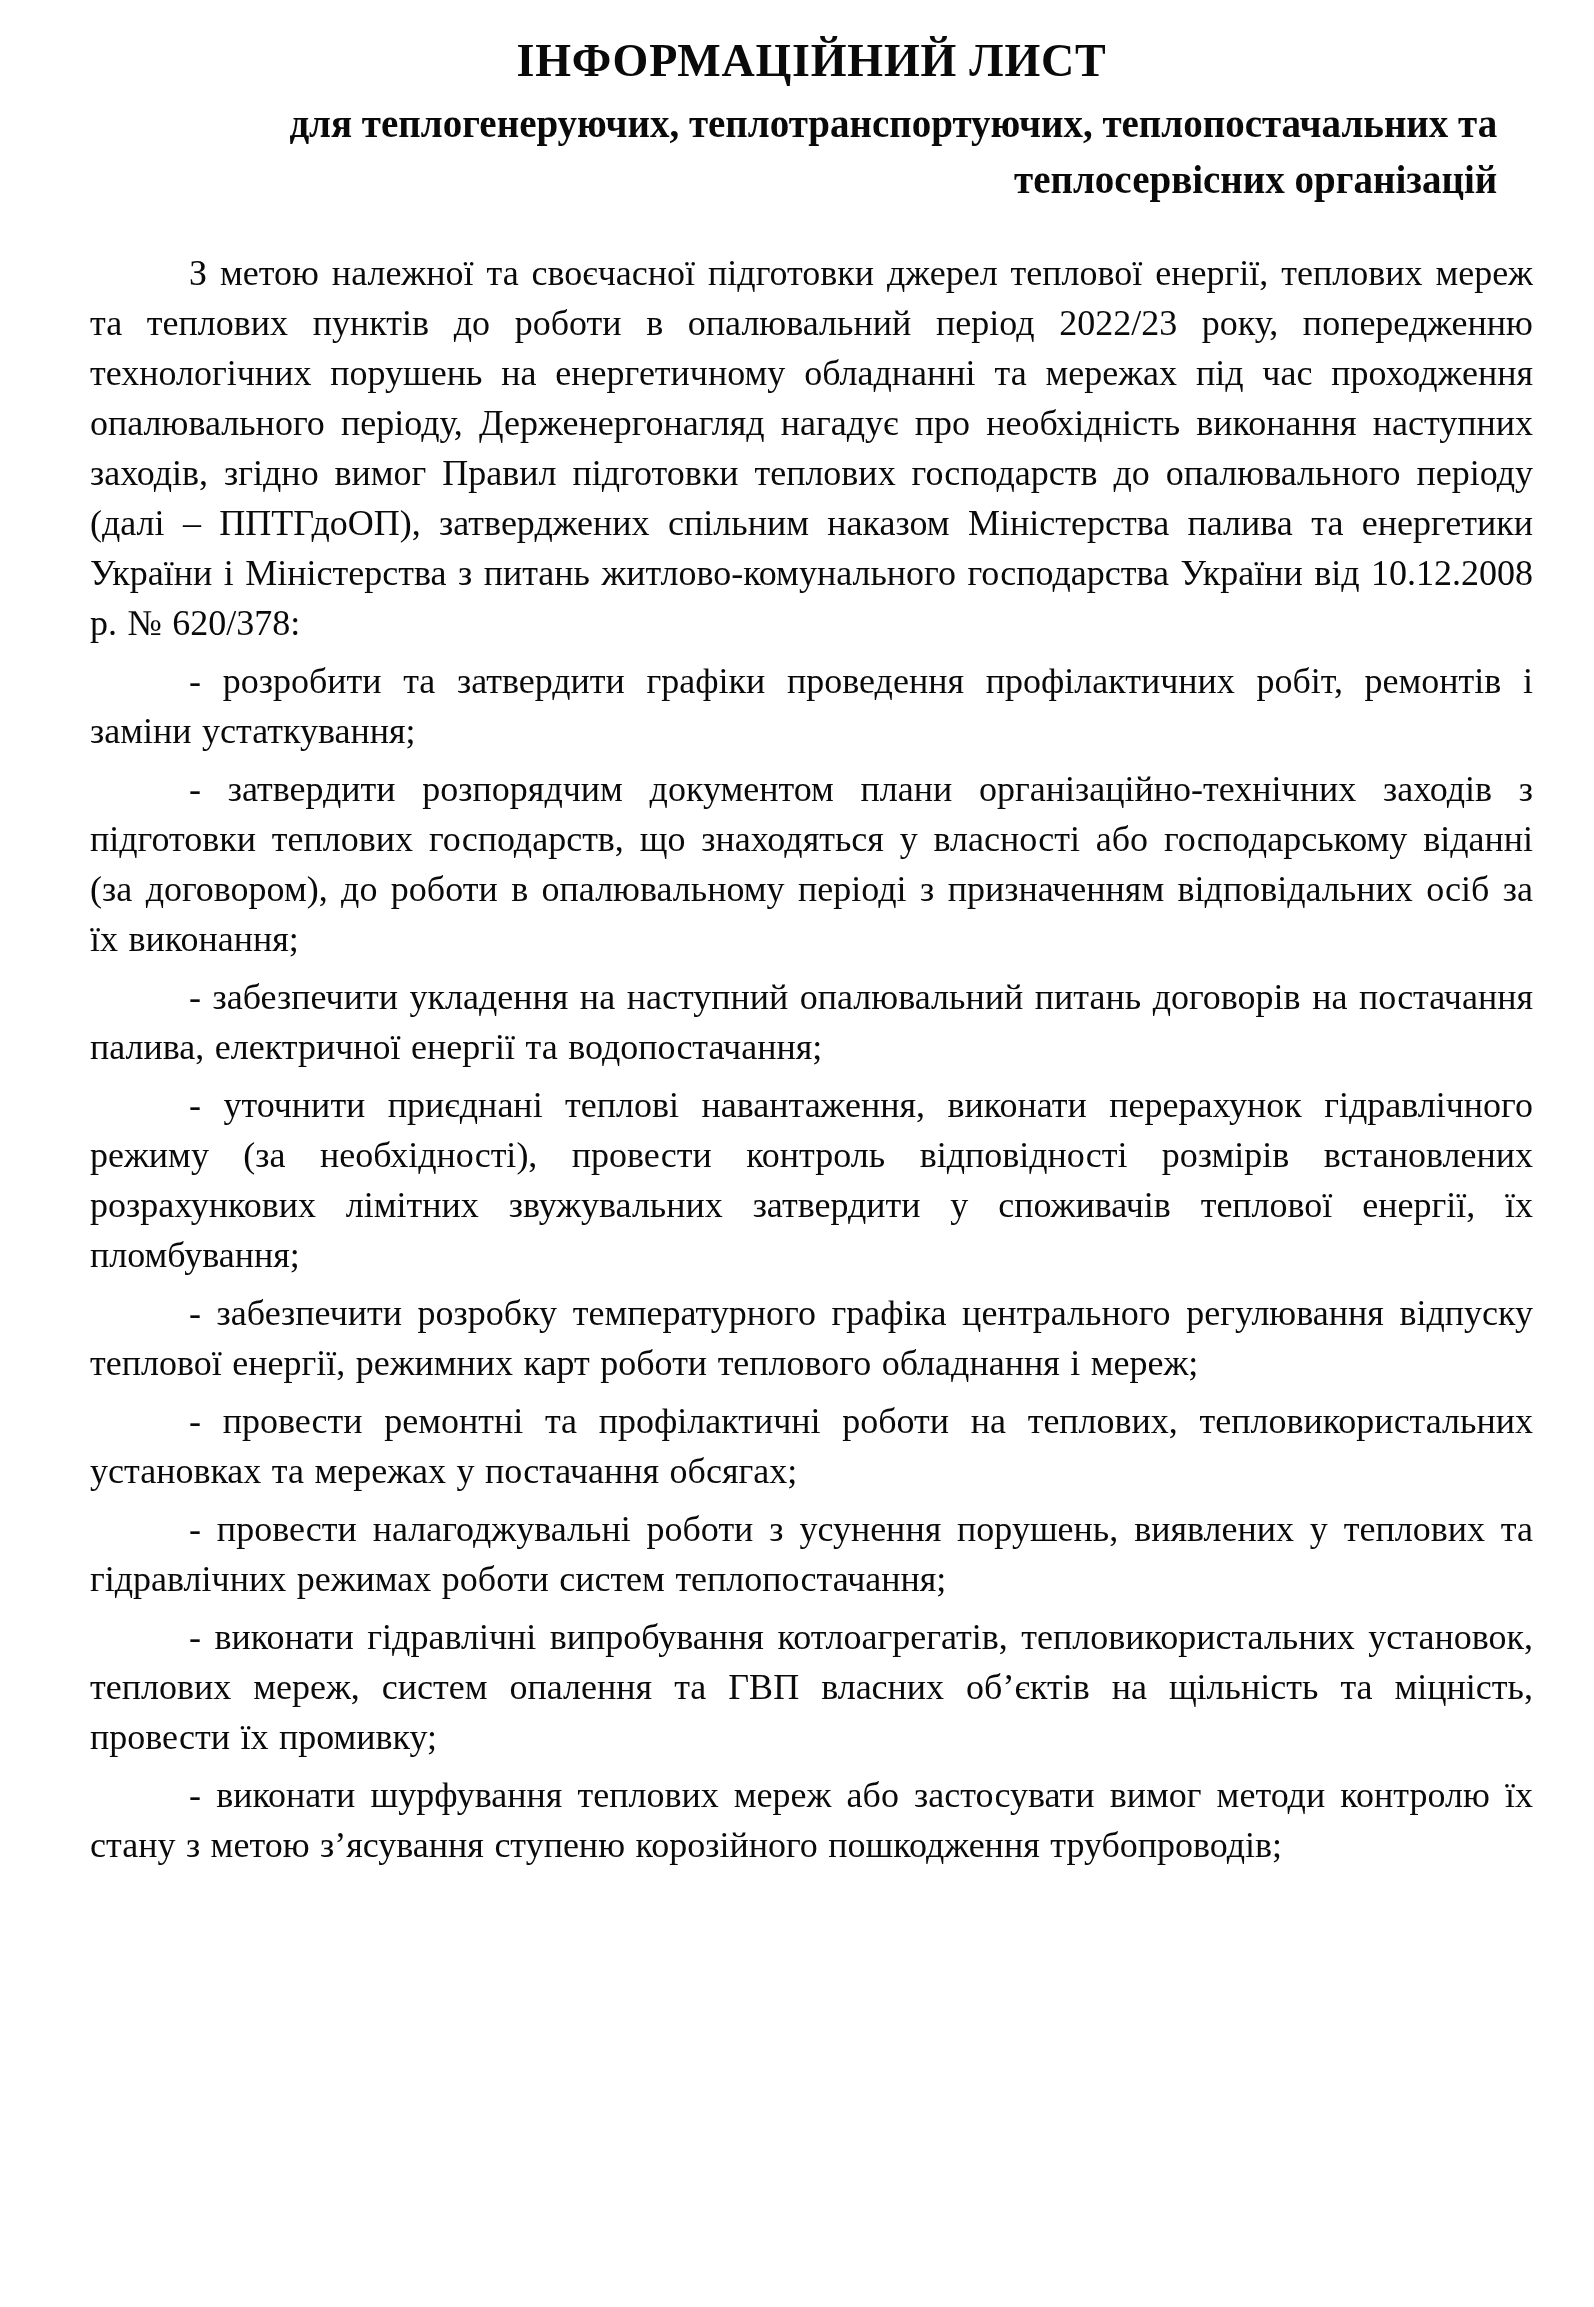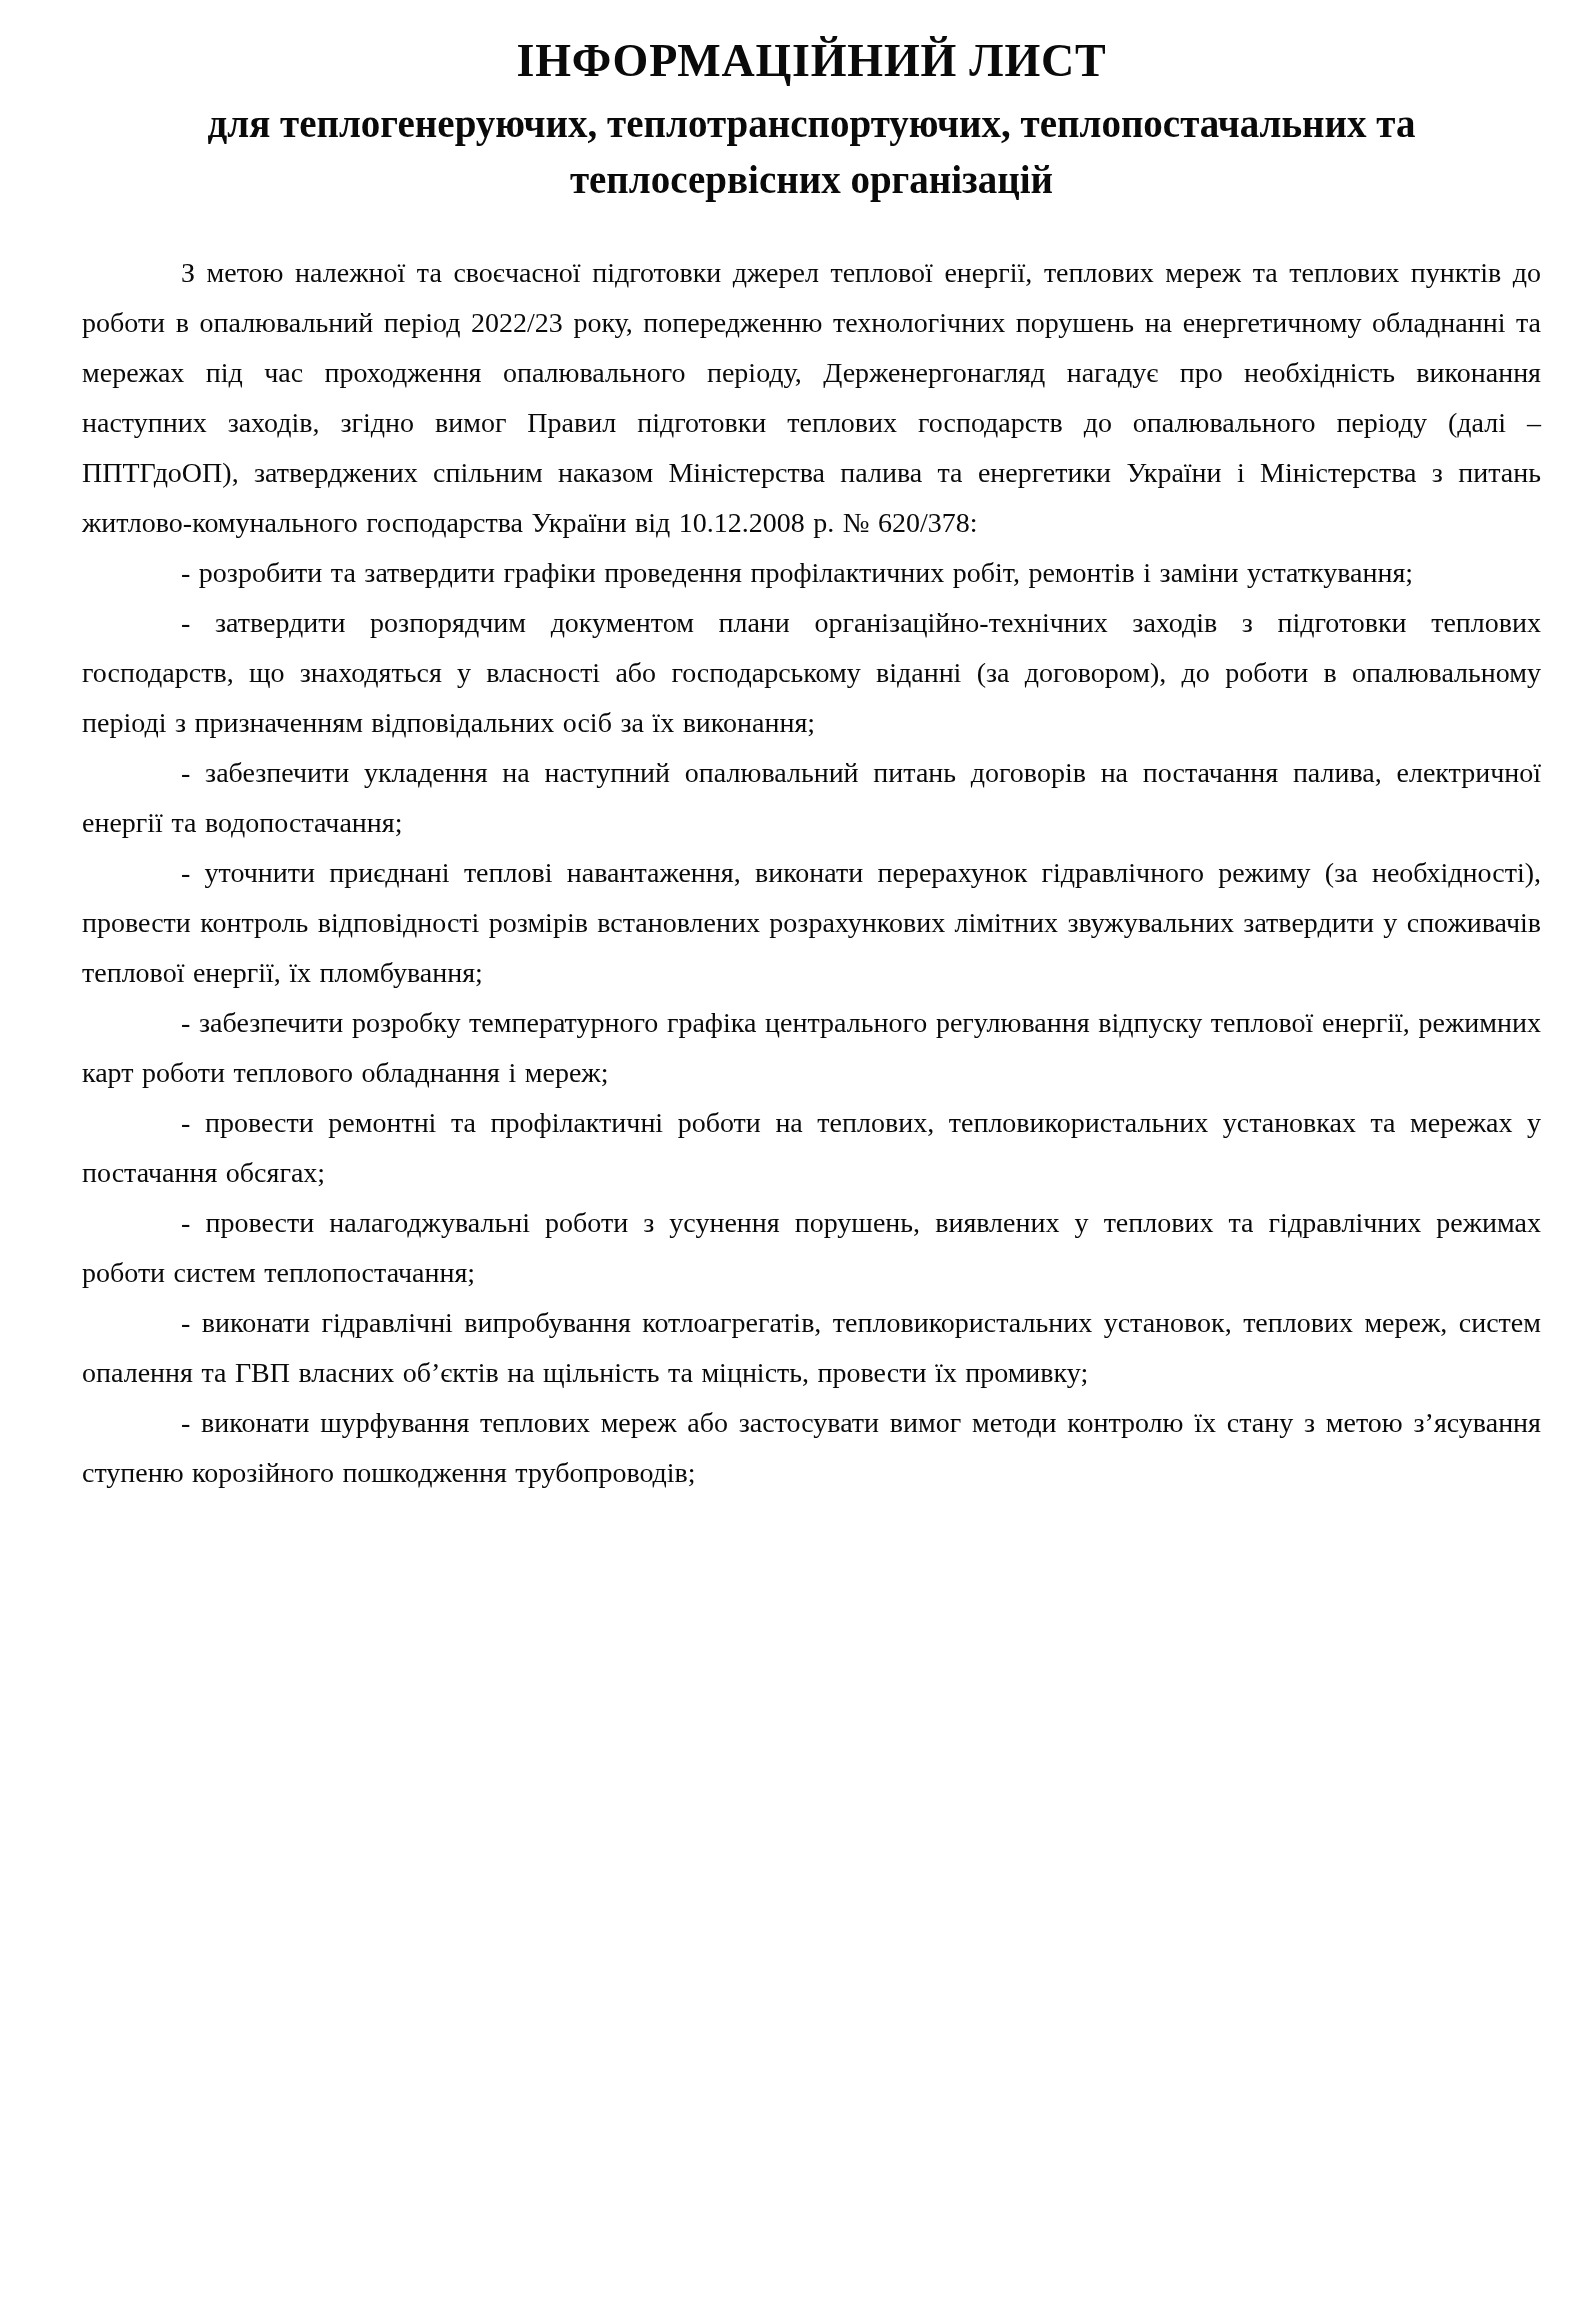--- a/index.html
+++ b/index.html
@@ -23,28 +23,28 @@
     margin: 7.7px 0 0 0;
     text-align: center;
     font-size: 46px;
     line-height: 56px;
     font-weight: bold;
     letter-spacing: 0.8px;
   }
   .doc-subtitle {
     margin: 7.7px auto 0 auto;
     width: 94%;
-    text-align: center;
+    text-align: right;
     font-size: 39px;
     line-height: 56px;
     font-weight: bold;
   }
   .body-text {
-    margin: 0;
-    font-size: 28px;
+    margin: 8px;
+    font-size: 36px;
     line-height: 50px;
     text-align: justify;
     text-indent: 99px;
     word-spacing: 1.5px;
   }
   .intro {
     margin-top: 40px;
   }
 </style>
 </head>

